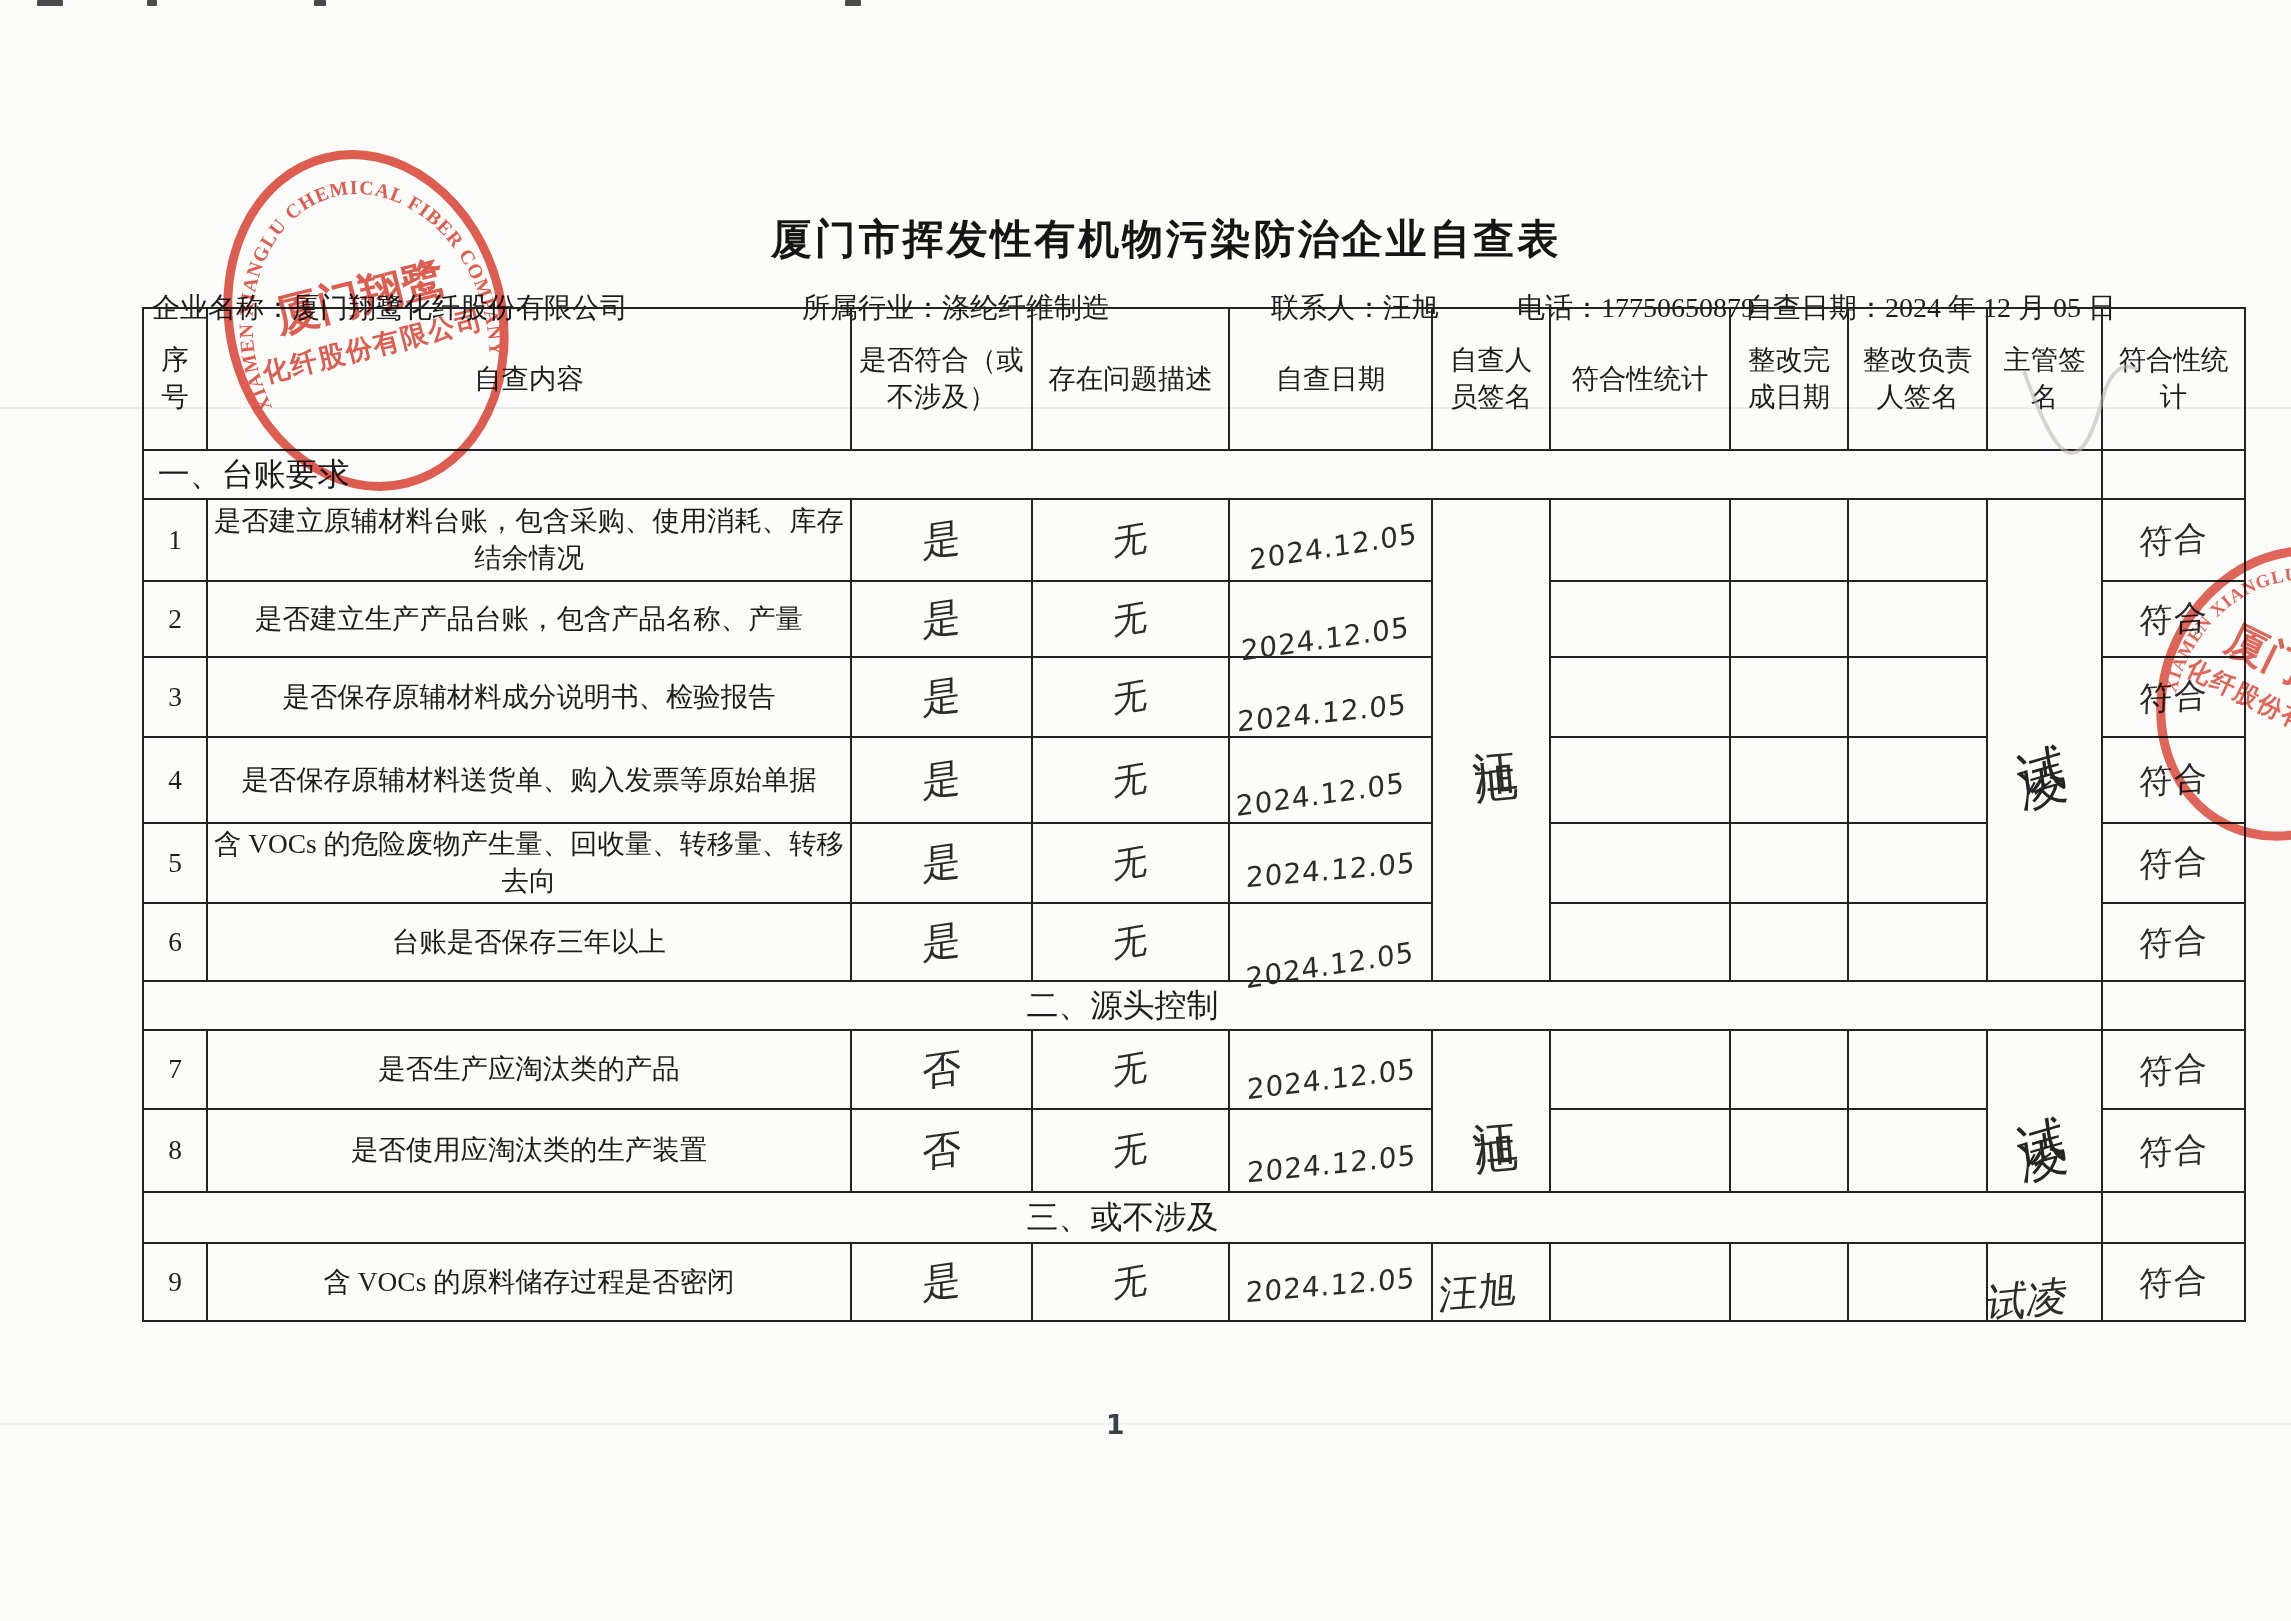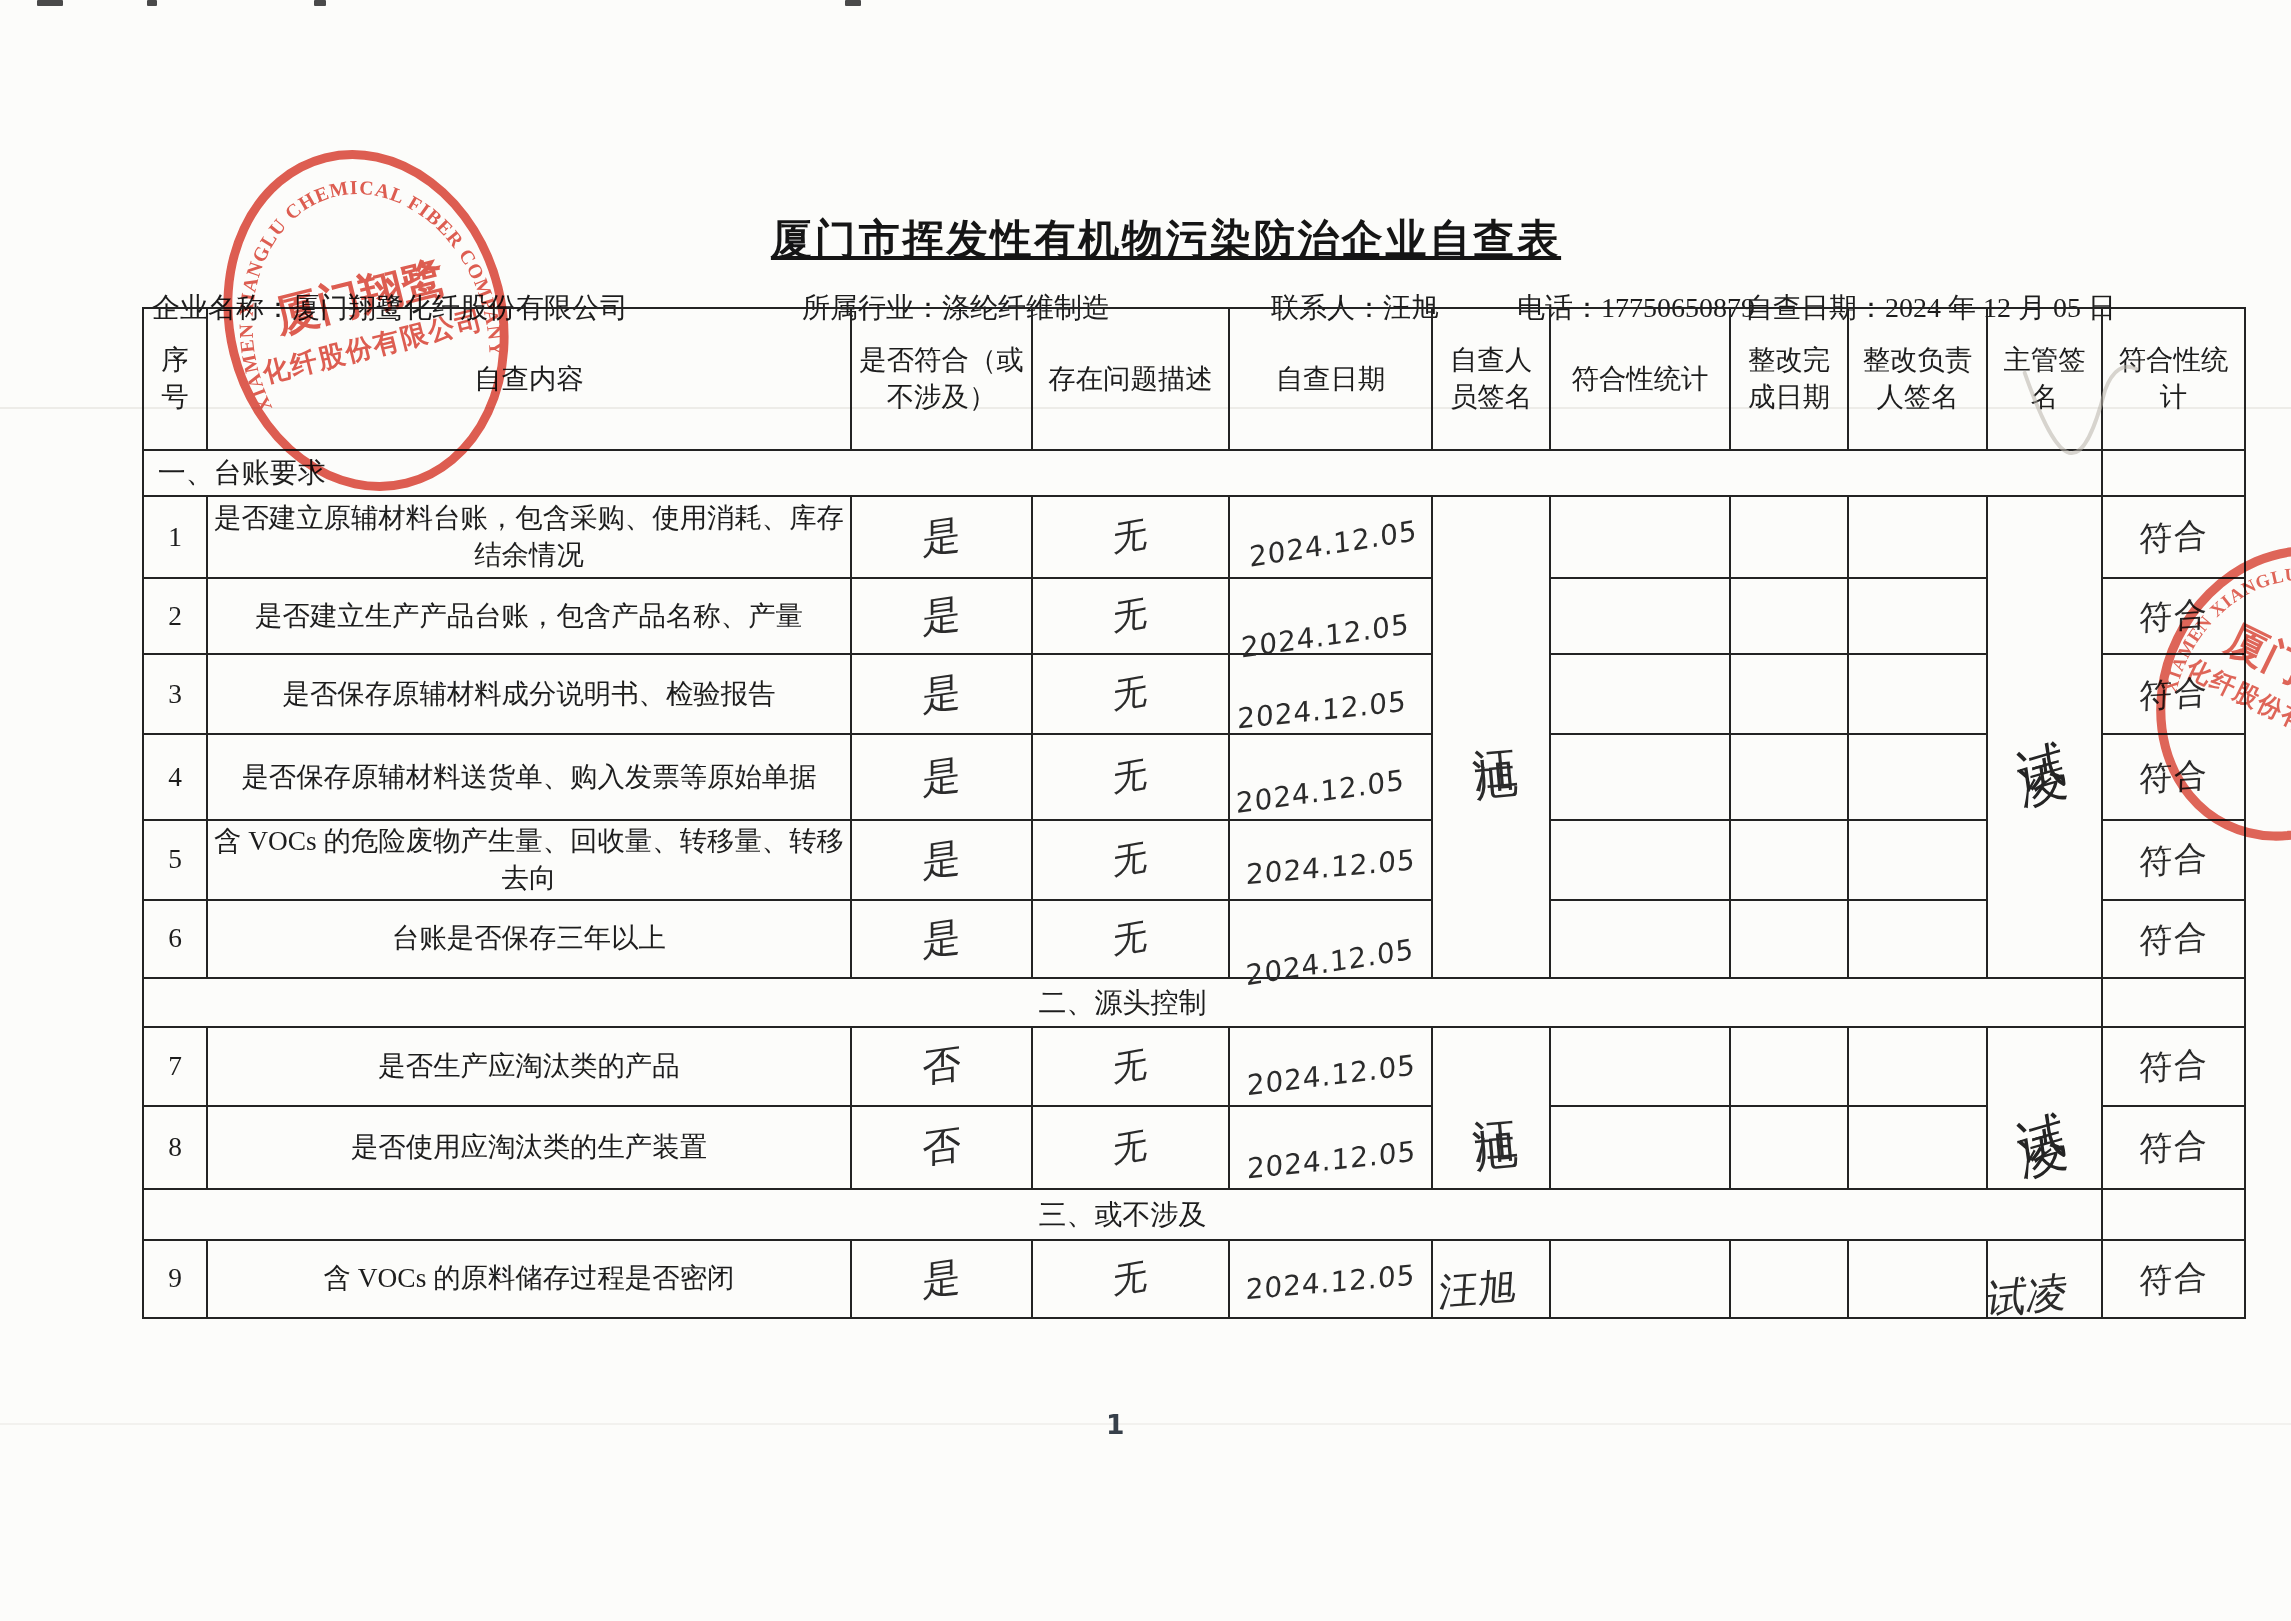--- a/index.html
+++ b/index.html
@@ -12,21 +12,21 @@
     color:#1d1d1d;
   }
   
   .scanline{position:absolute;left:0;width:100%;height:2px;background:#e7e5e0;opacity:.7;}
   .edge-mark{position:absolute;top:0;height:5.9px;background:#4a4a4a;border-radius:1px;}
 
   .title{
     position:absolute;left:627px;top:212px;width:1078px;margin:0;
     text-align:center;
     font-family:"Liberation Sans", sans-serif;
-    font-weight:700;font-size:41px;letter-spacing:2.9px;color:#151515;text-decoration:underline;
+    font-weight:700;font-size:41px;letter-spacing:2.9px;color:#151515;
   }
   .info-line{position:absolute;top:289px;left:0;width:100%;height:39px;font-size:28px;}
   .info-item{position:absolute;white-space:nowrap;}
   .info-c1{left:152px;} .info-c2{left:755px;margin-left:47px;} .info-c3{left:1271px;}
   .info-c4{left:1517px;} .info-c5{left:1745px;}
 
   table.form{
     position:absolute;left:142px;top:307px;
     width:2101px;border-collapse:collapse;table-layout:fixed;
     font-size:27.4px;
@@ -35,21 +35,21 @@
     border:2px solid #232323;
     padding:2px 5.9px;
     text-align:center;vertical-align:middle;
     font-weight:400;
     overflow:visible;
     line-height:1.35;
   }
   table.form{border:2.9px solid #1c1c1c;}
   th.hdr{line-height:1.4;}
   td.content-cell{text-align:left;padding-left:17.6px;padding-right:9.8px;margin-top:40px;}
-  td.section-cell{text-align:center;font-size:28px;}
+  td.section-cell{text-align:center;font-size:32px;}
   td.section-cell.first{text-align:left;padding-left:13.7px;}
 
   
   .hw{
     font-family:"DejaVu Sans", sans-serif;
     color:#2b2b2b;
     display:inline-block;
   }
   .hw-yn{font-size:39px;transform:rotate(-8deg) skewX(-8deg);}
   .hw-none{font-size:35px;transform:rotate(-10deg) skewX(-12deg);}

